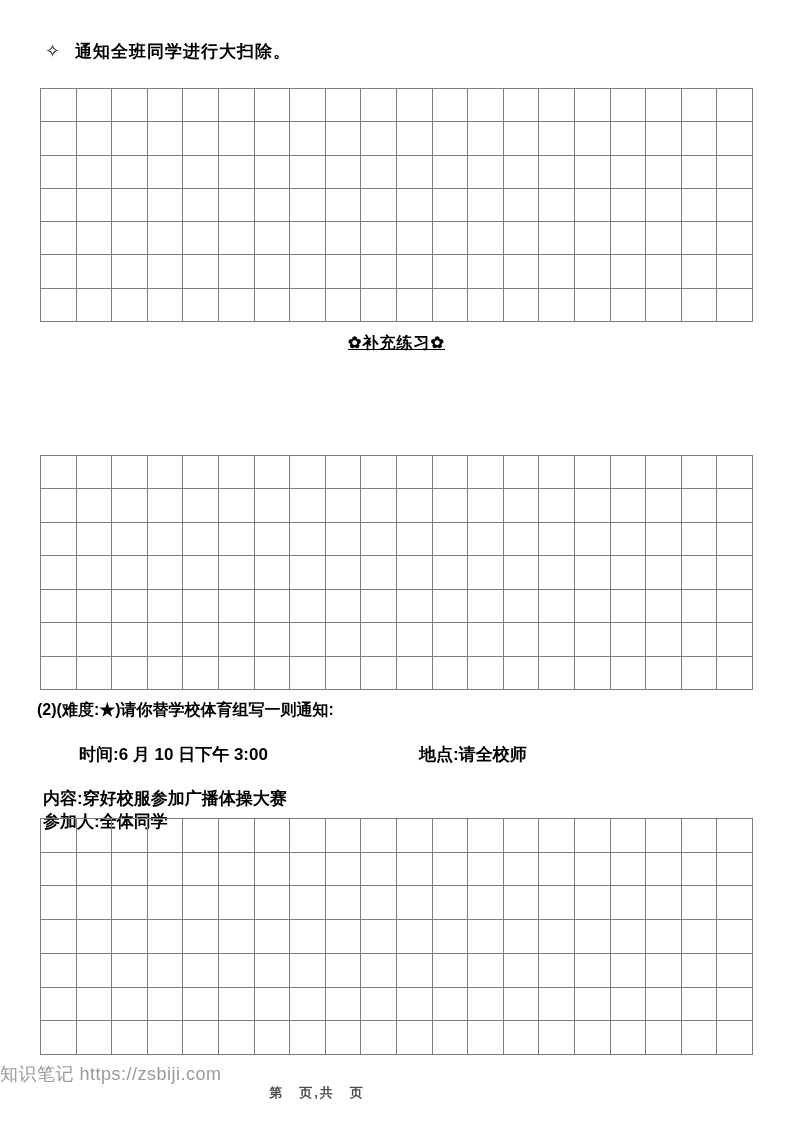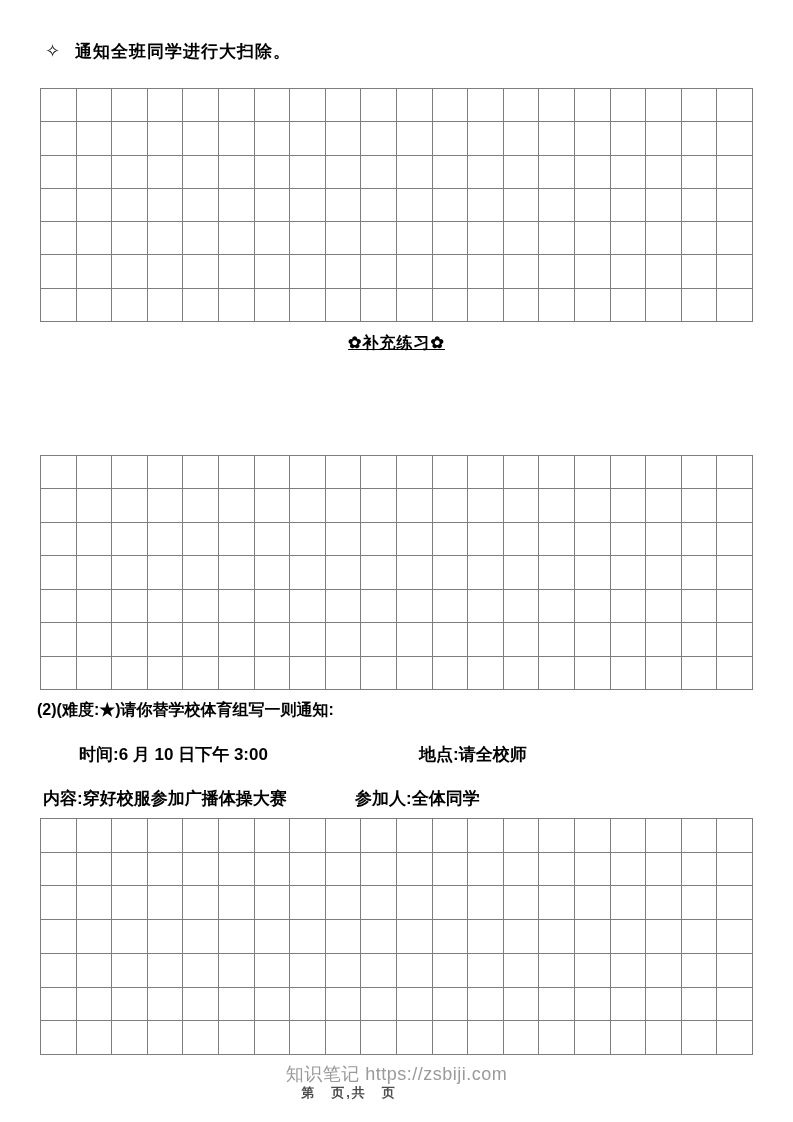--- a/index.html
+++ b/index.html
@@ -81,44 +81,43 @@
   }
   .ex2-row {
     left: 43px;
     top: 743px;
     width: 716px;
     font-size: 17px;
     font-weight: bold;
     white-space: nowrap;
     display: flex;
   }
-  .ex2-row.second { top: 787px; }
+  .ex2-row.second { top: 787px; flex-direction: column; }
   .cell-w340 { display: inline-block; width: 340px; margin-left: 36px; }
   .cell-w312 { display: inline-block; width: 312px; }
 
   
   .watermark {
     top: 1062px;
     left: 0;
     width: 793px;
-    text-align: center;
+    text-align: left;
     font-size: 18px;
     color: #9a9a9a;
     letter-spacing: 0.5px;
   }
   .pageinfo {
     top: 1084px;
     left: 0;
     width: 634px;
     text-align: center;
     font-size: 13px;
     font-weight: bold;
     color: #4d4d4d;
     letter-spacing: 2px;
-    padding-left: 32px;
   }
 </style>
 </head>
 <body>
 
 <div class="page">
 
   <div class="abs task-line">
     <span class="bullet">✧</span><span>通知全班同学进行大扫除。</span>
   </div>

